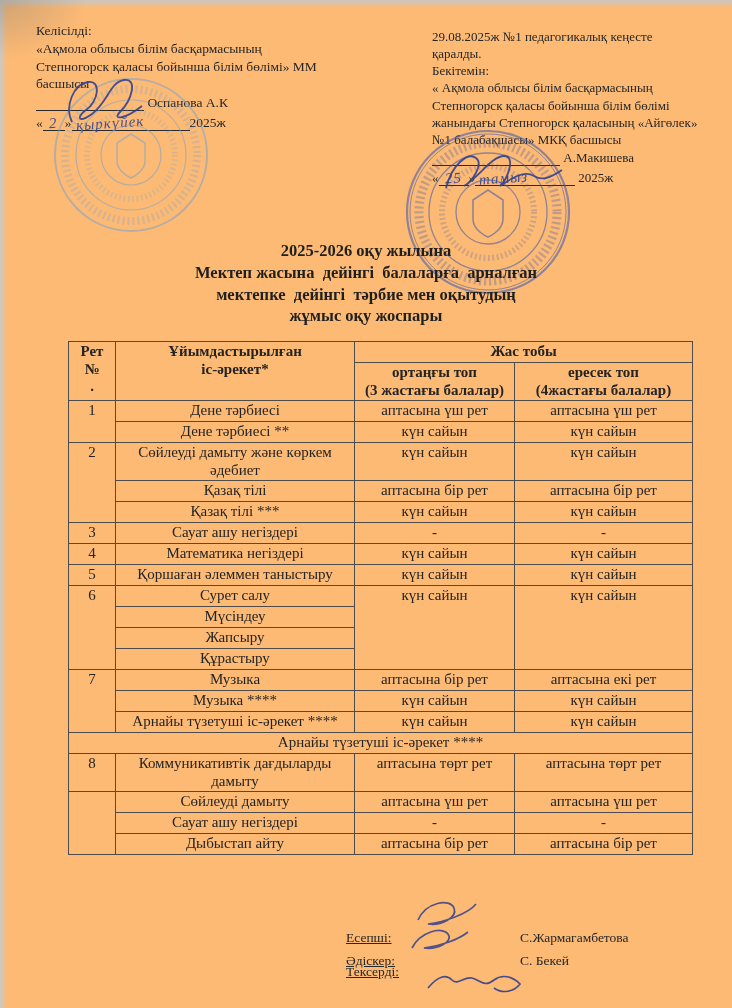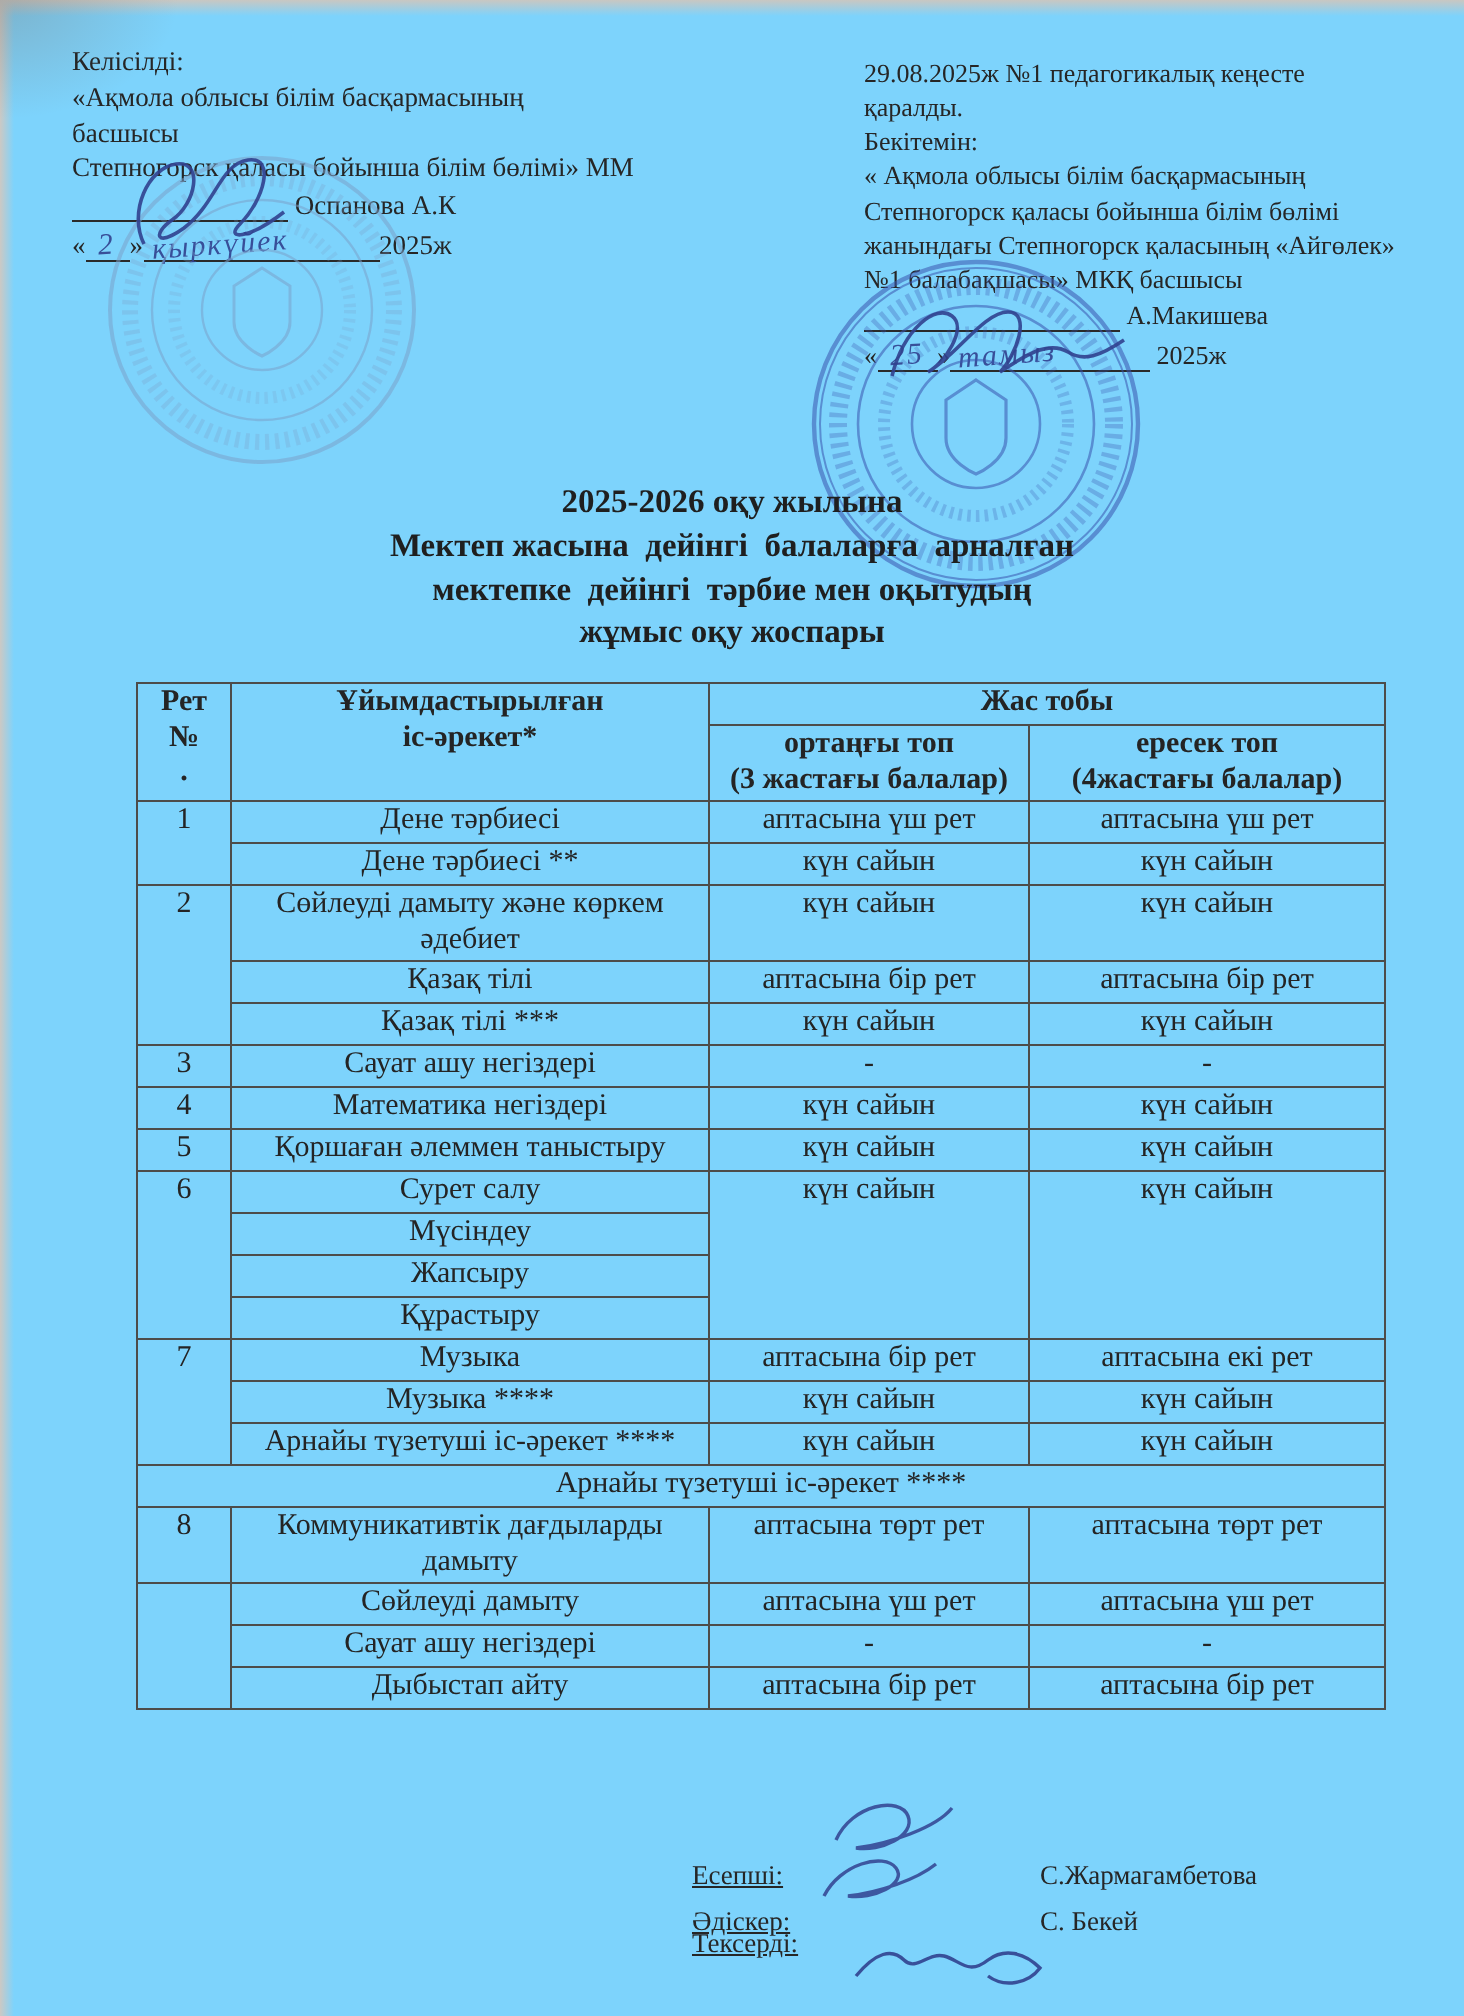--- a/index.html
+++ b/index.html
@@ -1,18 +1,18 @@
 <!DOCTYPE html>
 <html><head>
 <meta charset="utf-8">
 <style>
   html,body{margin:0;padding:0;background:#d9d7d3;}
   .page{
     position:relative;width:732px;height:1008px;margin:0 auto;
-    background:#7dd3fc;overflow:hidden;
+    background:#fdba74;overflow:hidden;
     font-family:"Liberation Serif","DejaVu Serif",serif;
     color:#262626;
   }
   
   .edge-top{position:absolute;left:0;top:0;width:100%;height:8px;
     background:linear-gradient(#c9c7c2,rgba(201,199,194,0));}
   .edge-left{position:absolute;left:0;top:0;width:7px;height:100%;
     background:linear-gradient(90deg,#ccc9c4,rgba(204,201,196,0));}
   .edge-corner{position:absolute;left:0;top:0;width:90px;height:60px;
     background:radial-gradient(ellipse at 0 0,rgba(120,118,115,.35),rgba(120,118,115,0) 70%);}
@@ -56,22 +56,22 @@
 <body>
 
 <div class="page">
   <div class="edge-top"></div>
   <div class="edge-left"></div>
   <div class="edge-corner"></div>
 
   <div class="hdr-left">
     <div class="ln">Келісілді:</div>
     <div class="ln">«Ақмола облысы білім басқармасының</div>
+    <div class="ln">Степногорск қаласы бойынша білім бөлімі» ММ</div>
     <div class="ln">басшысы</div>
-    <div class="ln">Степногорск қаласы бойынша білім бөлімі» ММ</div>
     <div class="sig-line">
       <span class="uslot w110"></span>
       <span>Оспанова А.К</span>
     </div>
     <div class="date-line">
       <span>«</span><span class="uslot w22"><span class="hw hw-day">2</span></span><span>»</span><span class="uslot w120"><span class="hw">қыркүйек</span></span><span>2025ж</span>
     </div>
   </div>
 
   <div class="hdr-right">

